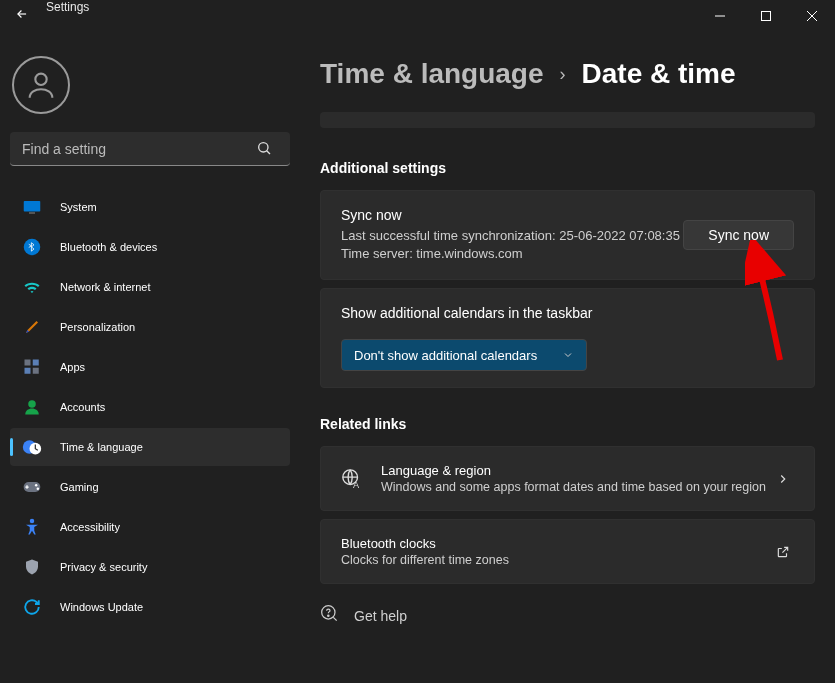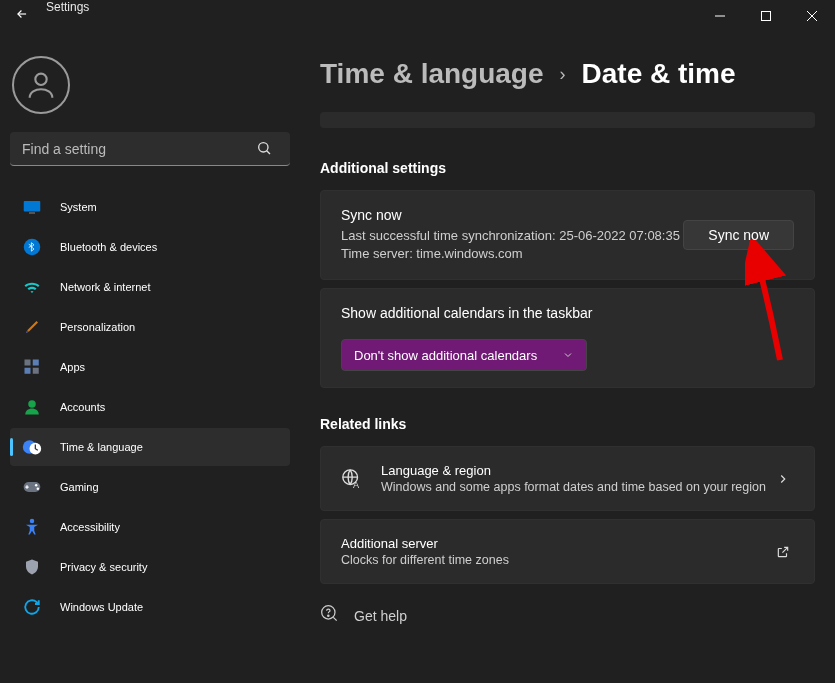--- a/index.html
+++ b/index.html
@@ -43,21 +43,21 @@
   .placeholder-card { height: 16px; background: #2b2b2b; border-radius: 4px; margin-bottom: 32px; }
   .section-title { font-size: 14px; font-weight: 600; margin-bottom: 14px; }
   .card { background: #2b2b2b; border: 1px solid #303030; border-radius: 4px; padding: 16px 20px; margin-bottom: 8px; }
   .card-sync { display: flex; align-items: center; justify-content: space-between; }
   .card-sync-left { flex: 1; }
   .card-sync .title { font-size: 14px; margin-bottom: 4px; }
   .card-sync .sub { font-size: 13px; color: #cfcfcf; line-height: 1.4; }
   .sync-btn { background: #373737; border: 1px solid #444; color: #fff; font-size: 14px; padding: 6px 24px; border-radius: 4px; cursor: pointer; }
 
   .card-cal .title { font-size: 14px; margin-bottom: 18px; }
-  .combo { background: #701a75; border: 1px solid #444; border-radius: 4px; height: 32px; width: 246px; display: flex; align-items: center; justify-content: space-between; padding: 0 12px; font-size: 13px; cursor: pointer; }
+  .combo { background: #0c4a6e; border: 1px solid #444; border-radius: 4px; height: 32px; width: 246px; display: flex; align-items: center; justify-content: space-between; padding: 0 12px; font-size: 13px; cursor: pointer; }
   .combo svg { stroke:#ccc; }
 
   .link-row { display:flex; align-items:center; justify-content: space-between; }
   .link-left { display:flex; align-items:center; gap: 18px; }
   .link-left .txt .t { font-size: 13px; }
   .link-left .txt .s { font-size: 12.5px; color: #cfcfcf; margin-top: 2px; }
   .link-ico { width: 22px; display:flex; justify-content:center; color:#eee;}
 
   .related { margin-top: 28px; }
 
@@ -271,21 +271,21 @@
         <span class="link-ico">
           <svg width="14" height="14" viewBox="0 0 24 24" fill="none" stroke="#ddd" stroke-width="2">
               <path d="M9 6l6 6-6 6"></path>
             </svg>
         </span>
       </div>
 
       <div class="card link-row">
         <div class="link-left" style="gap:0;">
           <div class="txt">
-            <div class="t">Additional server</div>
+            <div class="t">Bluetooth clocks</div>
             <div class="s">Clocks for different time zones</div>
           </div>
         </div>
         <span class="link-ico">
           <svg width="14" height="14" viewBox="0 0 24 24" fill="none" stroke="#ddd" stroke-width="2">
               <path d="M14 4h6v6"></path>
               <path d="M20 4l-9 9"></path>
               <path d="M18 14v5a1 1 0 01-1 1H5a1 1 0 01-1-1V7a1 1 0 011-1h5"></path>
             </svg>
         </span>

